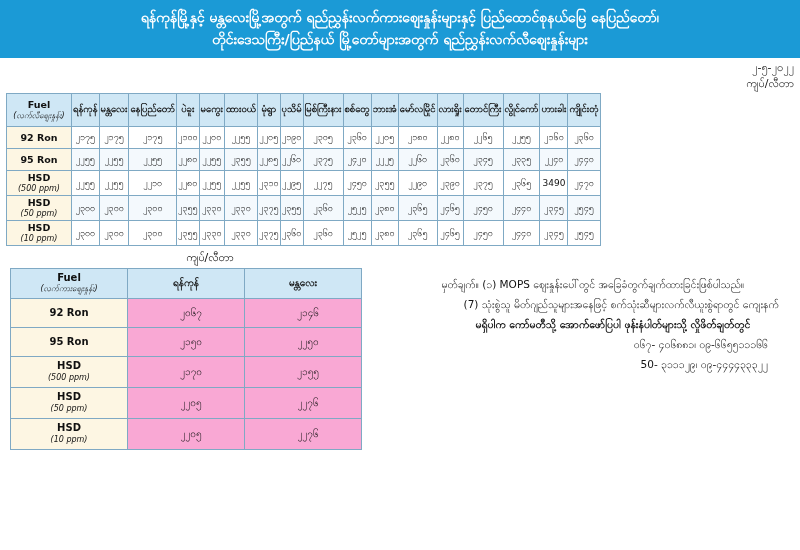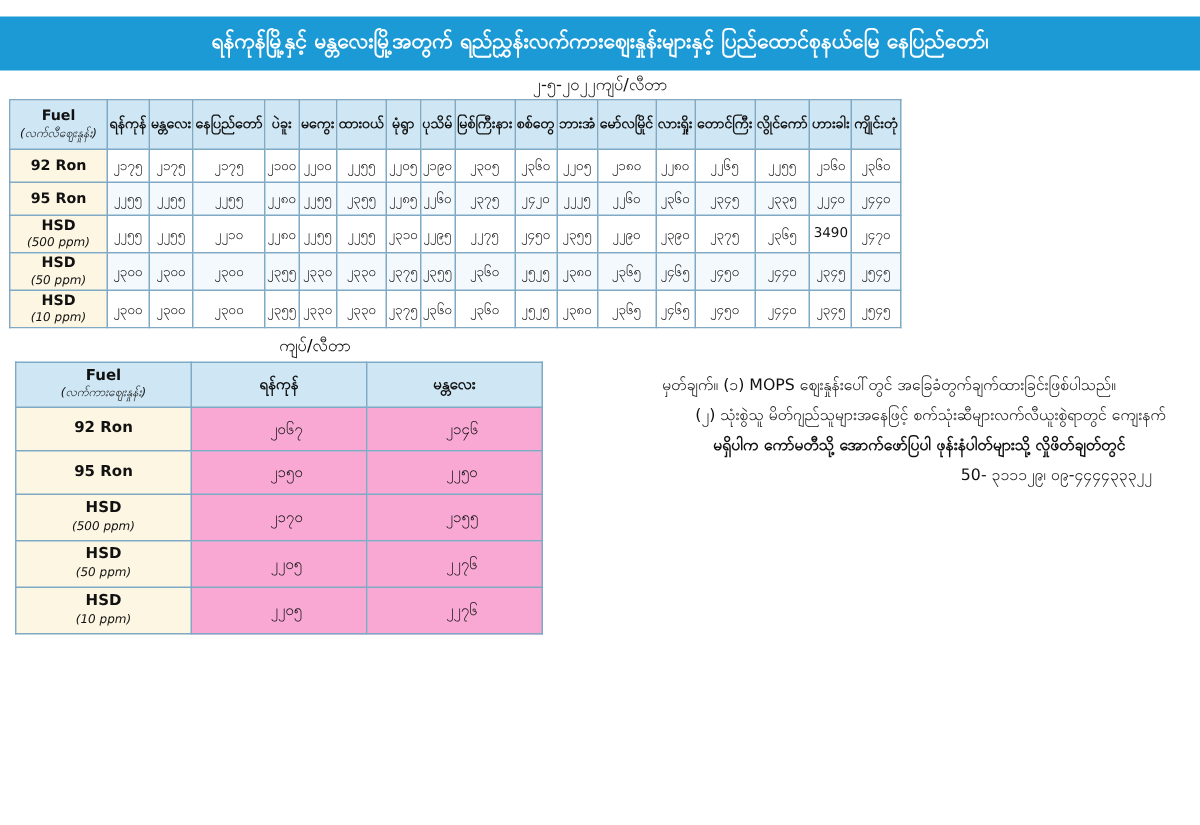--- a/index.html
+++ b/index.html
@@ -14,34 +14,34 @@
     overflow: hidden;
     position: relative;
   }
   .banner {
     background: #1b9ad6;
     color: #ffffff;
     text-align: center;
     padding: 6px 8px 8px 8px;
     box-sizing: border-box;
     width: 800px;
-    margin-top: 11px;
   }
   .banner-line {
     font-size: 14px;
     line-height: 22px;
     font-weight: bold;
     white-space: nowrap;
   }
   .meta-row {
     display: flex;
-    justify-content: center;
+    justify-content: flex-start;
     align-items: flex-end;
     padding: 2px 6px 1px 6px;
     font-size: 11px;
+    flex-direction: column;
   }
   .meta-date { color: #111; }
   .meta-unit { color: #111; }
   .main-table-wrap {
     padding: 0 0 0 6px;
     box-sizing: border-box;
     width: 800px;
     overflow: hidden;
   }
   table.grid {
@@ -147,20 +147,21 @@
   .bottom-note {
     text-align: right;
     white-space: nowrap;
   }
 </style>
 </head>
 <body>
 
 <div class="banner">
   <div class="banner-line">ရန်ကုန်မြို့နှင့် မန္တလေးမြို့အတွက် ရည်ညွှန်းလက်ကားဈေးနှုန်းများနှင့် ပြည်ထောင်စုနယ်မြေ နေပြည်တော်၊</div>
+  <div class="banner-line">တိုင်းဒေသကြီး/ပြည်နယ် မြို့တော်များအတွက် ရည်ညွှန်းလက်လီဈေးနှုန်းများ</div>
 </div>
 
 <div class="meta-row">
   <div class="meta-date">၂-၅-၂၀၂၂</div>
   <div class="meta-unit">ကျပ်/လီတာ</div>
 </div>
 
 <div class="main-table-wrap">
   <table class="grid">
     <thead>
@@ -363,17 +364,18 @@
           </td>
           <td class="val">၂၂၀၅</td>
           <td class="val">၂၂၇၆</td>
         </tr>
       </tbody>
     </table>
   </div>
 
   <div class="lower-right">
     <div class="note-line">မှတ်ချက်။ (၁)  MOPS ဈေးနှုန်းပေါ်တွင် အခြေခံတွက်ချက်ထားခြင်းဖြစ်ပါသည်။</div>
-    <div class="note-line note-indent">(၂)  သုံးစွဲသူ မိတ်ဂျည်သူများအနေဖြင့် စက်သုံးဆီများလက်လီယူးစွဲရာတွင် ကျေးနက်</div>
+    <div class="note-line note-indent">(7)  သုံးစွဲသူ မိတ်ဂျည်သူများအနေဖြင့် စက်သုံးဆီများလက်လီယူးစွဲရာတွင် ကျေးနက်</div>
     <div class="note-line note-indent2">မရှိပါက  ကော်မတီသို့ အောက်ဖော်ပြပါ ဖုန်းနံပါတ်များသို့ လှိုဖိတ်ချတ်တွင်</div>
+    <div class="phone-line">၀၆၇- ၄၀၆၈၈၁၊ ၀၉-၆၆၅၅၁၁၁၆၆</div>
     <div class="phone-line">50- ၃၁၁၁၂၉၊ ၀၉-၄၄၄၄၃၃၃၂၂</div>
   </div>
 </div>
 
 </body></html>

